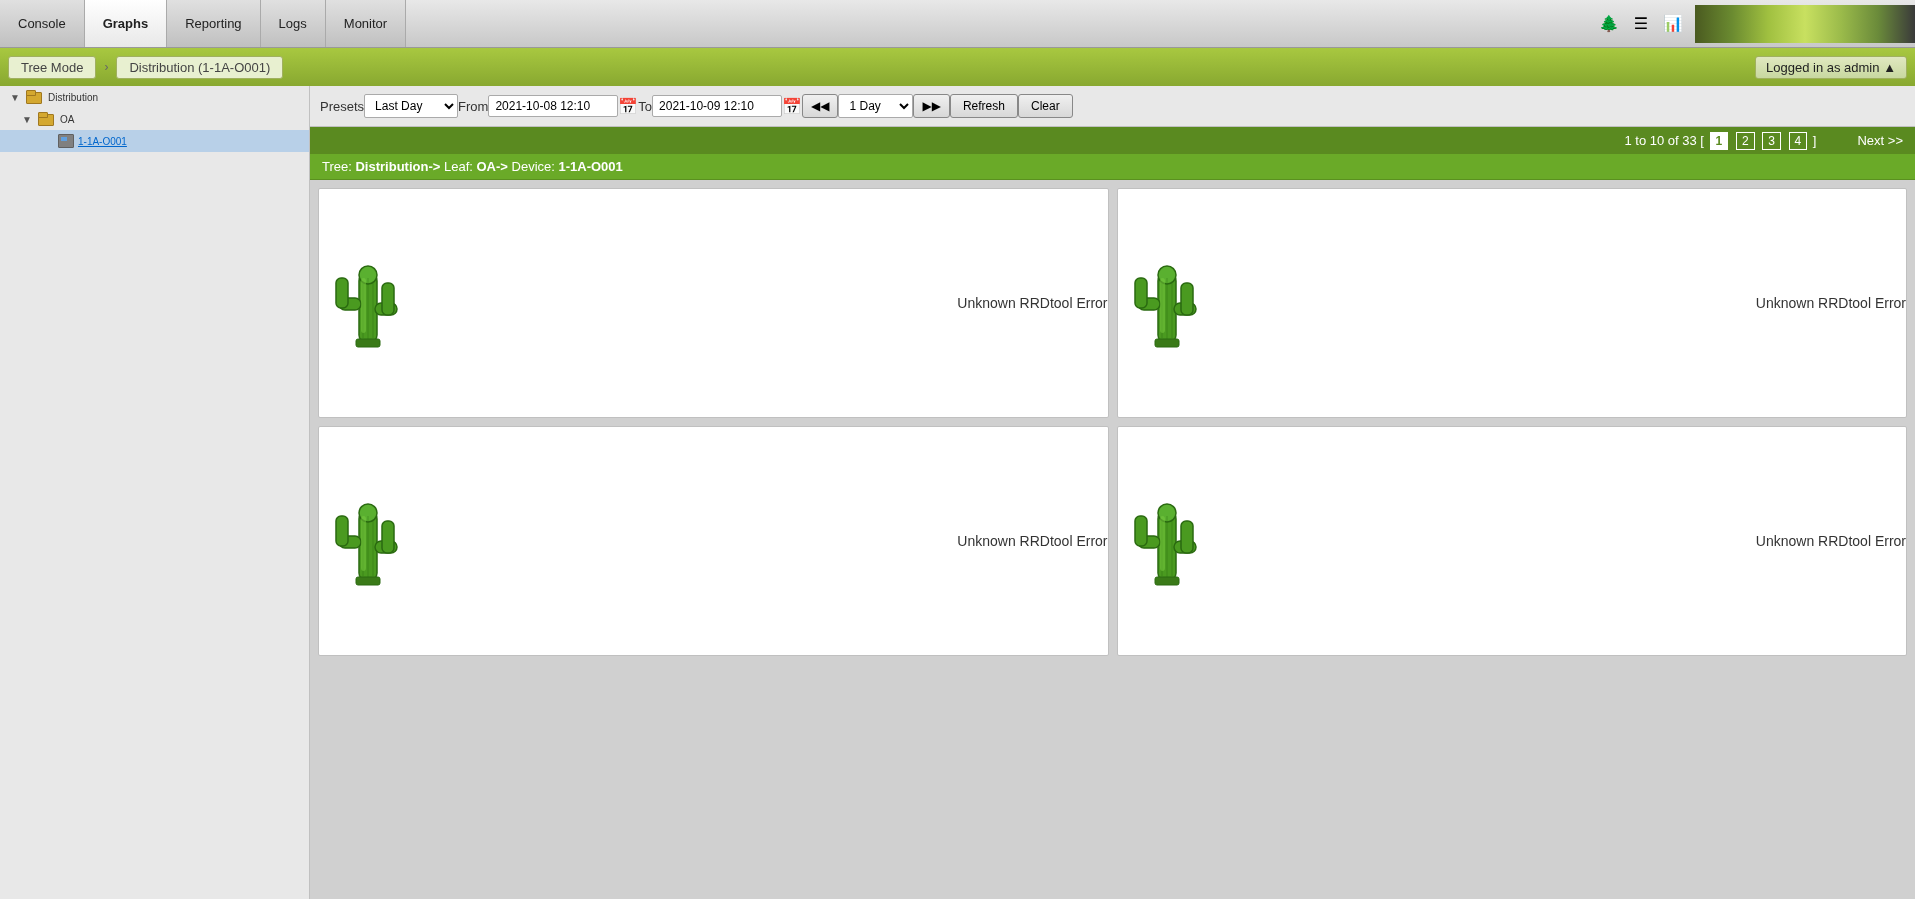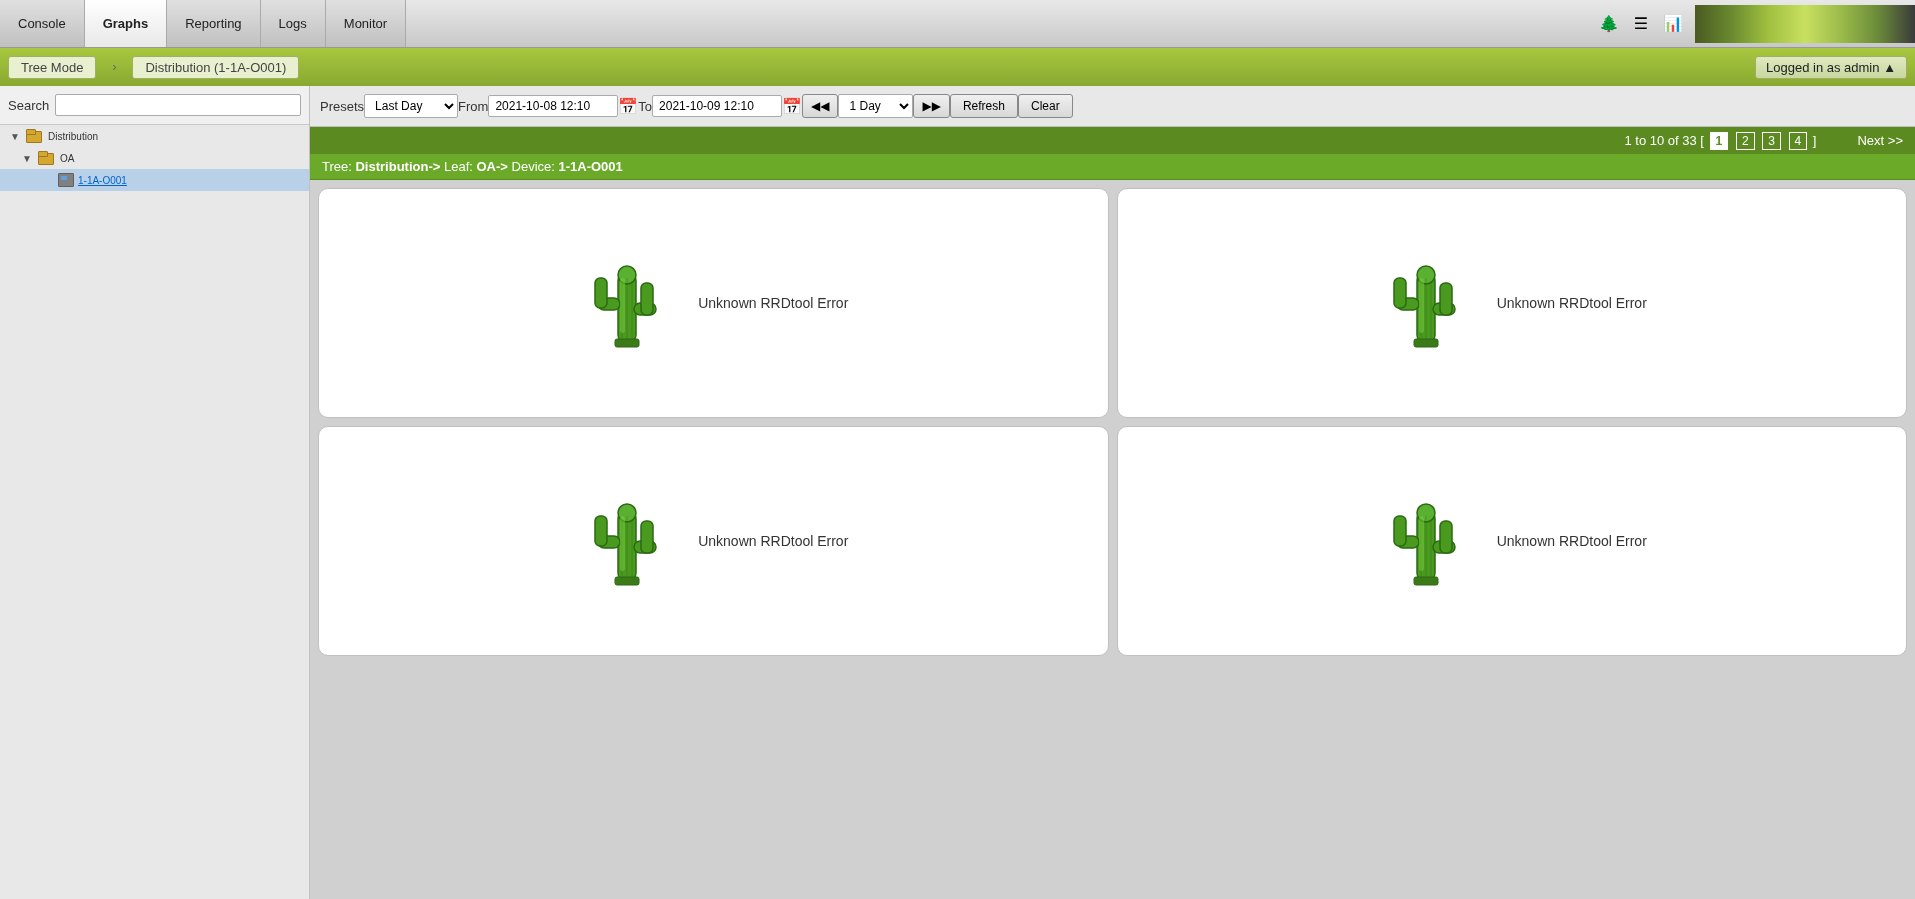--- a/index.html
+++ b/index.html
@@ -9,21 +9,21 @@
     .top-nav { display: flex; align-items: stretch; background: linear-gradient(to bottom, #e8e8e8, #c8c8c8); border-bottom: 1px solid #999; height: 48px; }
     .top-nav-tab { padding: 0 18px; display: flex; align-items: center; cursor: pointer; border-right: 1px solid #aaa; font-size: 13px; color: #222; background: linear-gradient(to bottom, #e0e0e0, #c0c0c0); }
     .top-nav-tab.active { background: linear-gradient(to bottom, #fff, #e8e8e8); font-weight: bold; }
     .top-nav-right { margin-left: auto; display: flex; align-items: center; }
     .top-nav-icons { display: flex; align-items: center; gap: 4px; padding: 0 8px; }
     .nav-icon { width: 28px; height: 28px; display: flex; align-items: center; justify-content: center; cursor: pointer; font-size: 16px; }
     
     .top-right-deco { width: 220px; height: 38px; background: linear-gradient(to left, #3a3a3a, #6a8a3a, #9aba4a, #c8e060, #a0c040, #6a8a30, #4a5a20); }
 
     
-    .breadcrumb-bar { display: flex; align-items: center; background: linear-gradient(to bottom, #a8c840, #88a830); height: 38px; padding: 0 8px; gap: 16px; }
+    .breadcrumb-bar { display: flex; align-items: center; background: linear-gradient(to bottom, #a8c840, #88a830); height: 38px; padding: 0 8px; gap: 8px; }
     .breadcrumb-item { background: #e8f0d0; border: 1px solid #a0b060; border-radius: 3px; padding: 3px 12px; font-size: 13px; color: #444; cursor: pointer; }
     .breadcrumb-arrow { color: #666; font-size: 12px; }
     .breadcrumb-logged-in { margin-left: auto; color: #222; font-size: 13px; background: linear-gradient(to bottom, #e0e8c0, #c8d8a0); border: 1px solid #a0b060; border-radius: 3px; padding: 3px 10px; }
 
     
     .main-layout { display: flex; height: calc(899px - 76px); }
 
     
     .sidebar { width: 310px; min-width: 310px; background: #e8e8e8; border-right: 1px solid #c0c0c0; overflow-y: auto; }
     .sidebar-search { display: flex; align-items: center; padding: 8px 8px; gap: 6px; border-bottom: 1px solid #c8c8c8; background: #f0f0f0; }
@@ -61,21 +61,21 @@
     .page-link.current { background: #fff; color: #5a8a20; font-weight: bold; }
     .next-btn { color: #fff; font-size: 13px; cursor: pointer; text-decoration: none; white-space: nowrap; margin-left: 41px; }
 
     
     .path-bar { background: #6aaa28; color: #fff; padding: 5px 12px; font-size: 13px; border-bottom: 1px solid #5a9020; }
     .path-bar span.path-label { font-weight: normal; }
     .path-bar span.path-bold { font-weight: bold; }
 
     
     .graph-grid { display: grid; grid-template-columns: 1fr 1fr; gap: 8px; padding: 8px; background: #d0d0d0; }
-    .graph-card { background: #fff; border: 1px solid #c0c0c0; border-radius: 10px; display: flex; align-items: center; justify-content: center; gap: 20px; min-height: 230px; }
+    .graph-card { background: #fff; border: 1px solid #c0c0c0; border-radius: 2px; display: flex; align-items: center; justify-content: space-between; gap: 20px; min-height: 230px; }
     .graph-error-text { font-size: 14px; color: #333; }
 
     
     .cactus-container { width: 100px; height: 130px; display: flex; align-items: center; justify-content: center; }
   </style>
 </head>
 <body>
 
 <div class="top-nav">
   <div class="top-nav-tab">
@@ -113,24 +113,20 @@
   </div>
   <div class="breadcrumb-logged-in">
     <span>Logged in as admin</span>
     <span> ▲</span>
   </div>
 </div>
 
 <div class="main-layout">
 
   <div class="sidebar">
-    <div class="sidebar-search">
-      <label class="sidebar-search-label">Search</label>
-      <input class="sidebar-search-input" type="text" placeholder="" style="">
-    </div>
 
     <div class="tree-item tree-indent0">
       <span class="tree-toggle">▼</span>
       <span class="tree-icon-folder"></span>
       <span class="tree-label">Distribution</span>
     </div>
 
     <div class="tree-item tree-indent1">
       <span class="tree-toggle">▼</span>
       <span class="tree-icon-folder"></span>

